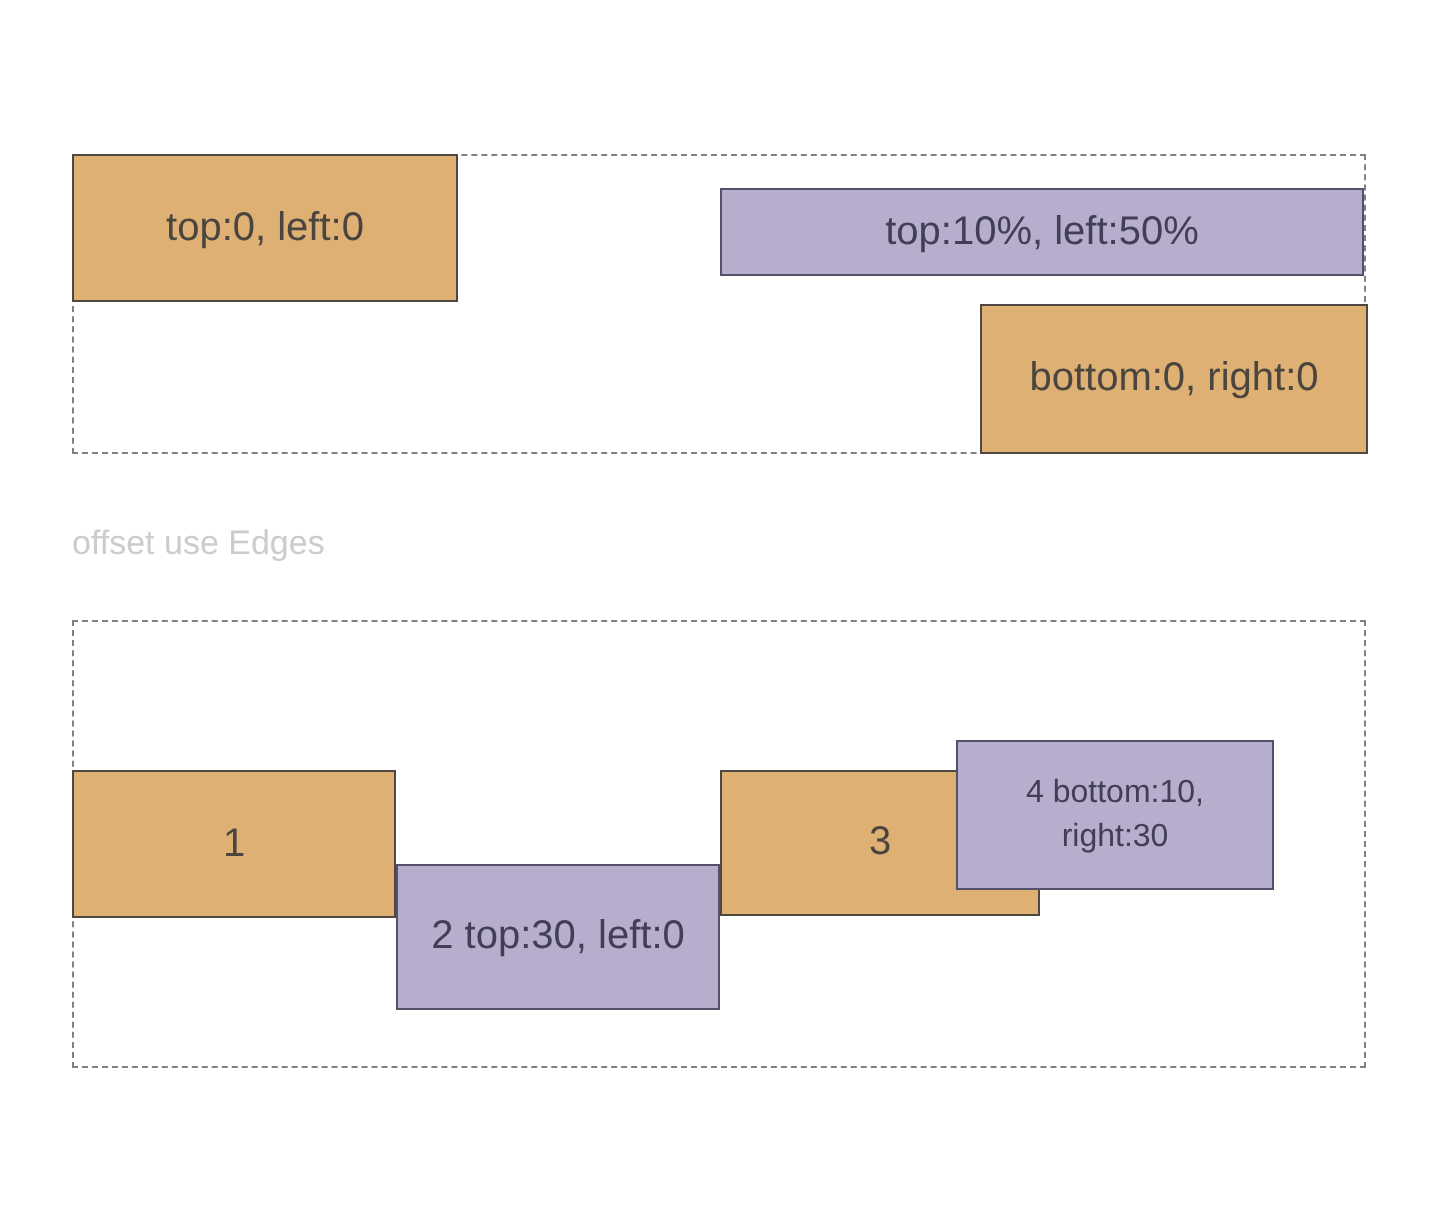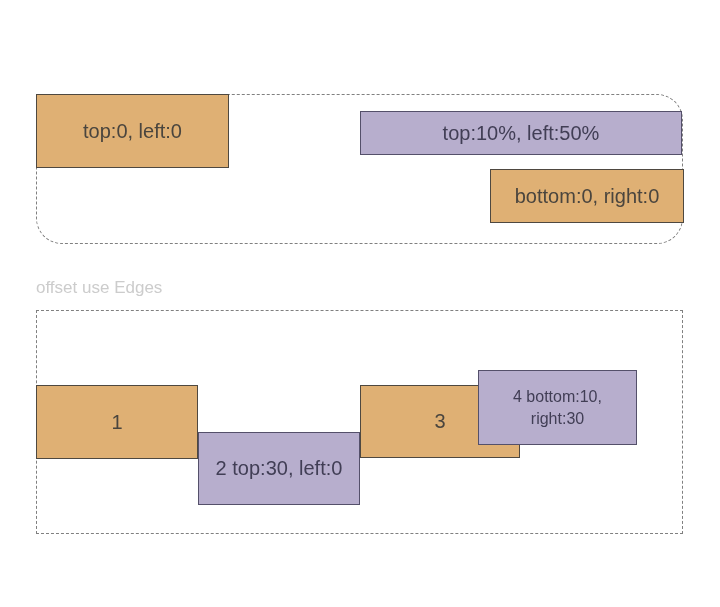--- a/index.html
+++ b/index.html
@@ -16,29 +16,29 @@
 
   .sec-title {
     position: absolute;
     left: 36px;
     font-size: 17px;
     line-height: 1;
     color: var(--title-color, #cccccc);
     white-space: nowrap;
   }
   .sec-title.t1 { top: 31px; }
-  .sec-title.t2 { top: 263px; margin-top: 16px; }
+  .sec-title.t2 { top: 263px; }
 
   .demo-container {
     position: absolute;
     left: 36px;
     width: 645px;
     border: 1px dashed var(--container-border, #808080);
   }
-  .demo-container.c1 { top: 94px;  height: 148px; border-radius: 26px; }
+  .demo-container.c1 { top: 77px;  height: 148px; }
   .demo-container.c2 { top: 310px; height: 222px; }
 
   .box {
     position: absolute;
     box-sizing: border-box;
     display: flex;
     align-items: center;
     justify-content: center;
     font-size: 20px;
     white-space: nowrap;
@@ -52,21 +52,21 @@
   .box-purple {
     background: var(--purple-fill, #b7aecd);
     border-color: var(--purple-border, #54506a);
     color: var(--purple-text, #413e55);
   }
 
   
   .s1-b1 { left: -1px;  top: -1px;  width: 193px; height: 74px; }
   .s1-b2 { left: 323px; top: 16px;  width: 322px; height: 44px; }
   .s1-b3 { left: 44px;  top: 104px; width: 322px; height: 44px; }
-  .s1-b4 { left: 453px; top: 74px;  width: 194px; height: 54px; }
+  .s1-b4 { left: 453px; top: 74px;  width: 194px; height: 75px; }
 
   
   .s2-b1 { left: -1px;  top: 74px;  width: 162px; height: 74px; }
   .s2-b2 { left: 161px; top: 121px; width: 162px; height: 73px; }
   .s2-b3 { left: 323px; top: 74px;  width: 160px; height: 73px; }
   .s2-b4 {
     left: 441px; top: 59px; width: 159px; height: 75px;
     font-size: 16px;
     line-height: 1.35;
     white-space: normal;

